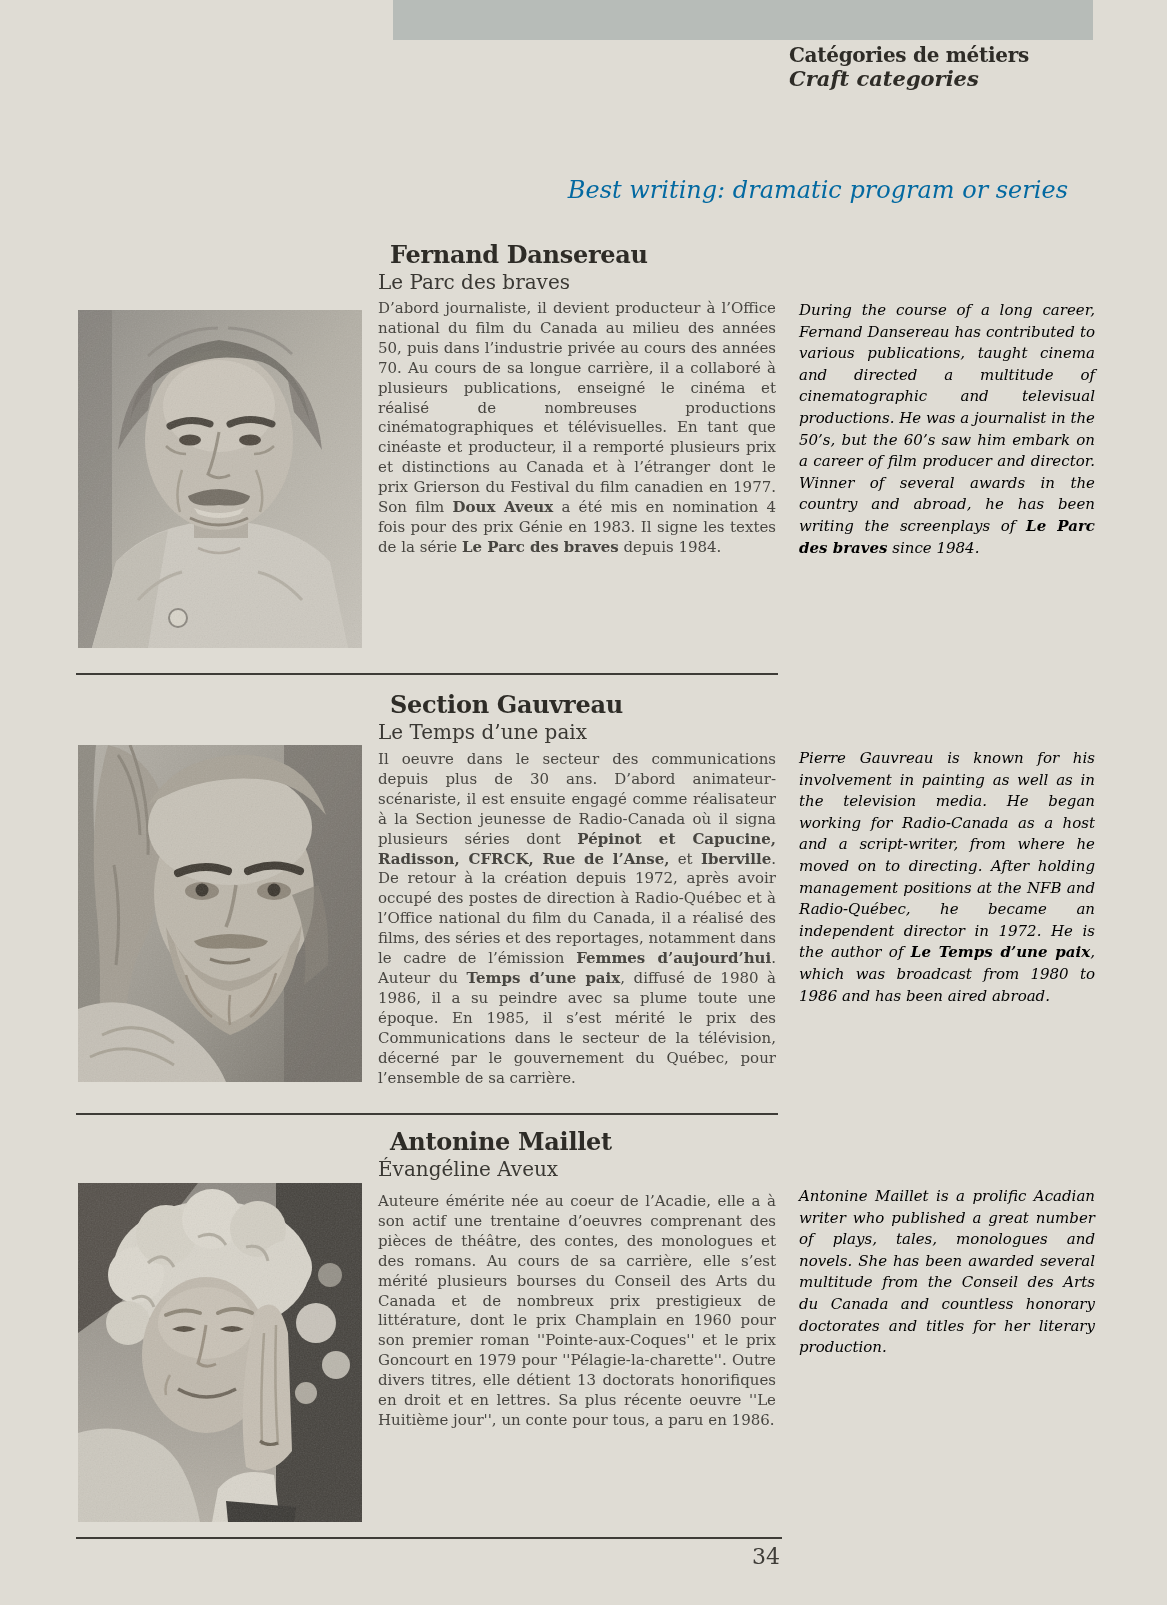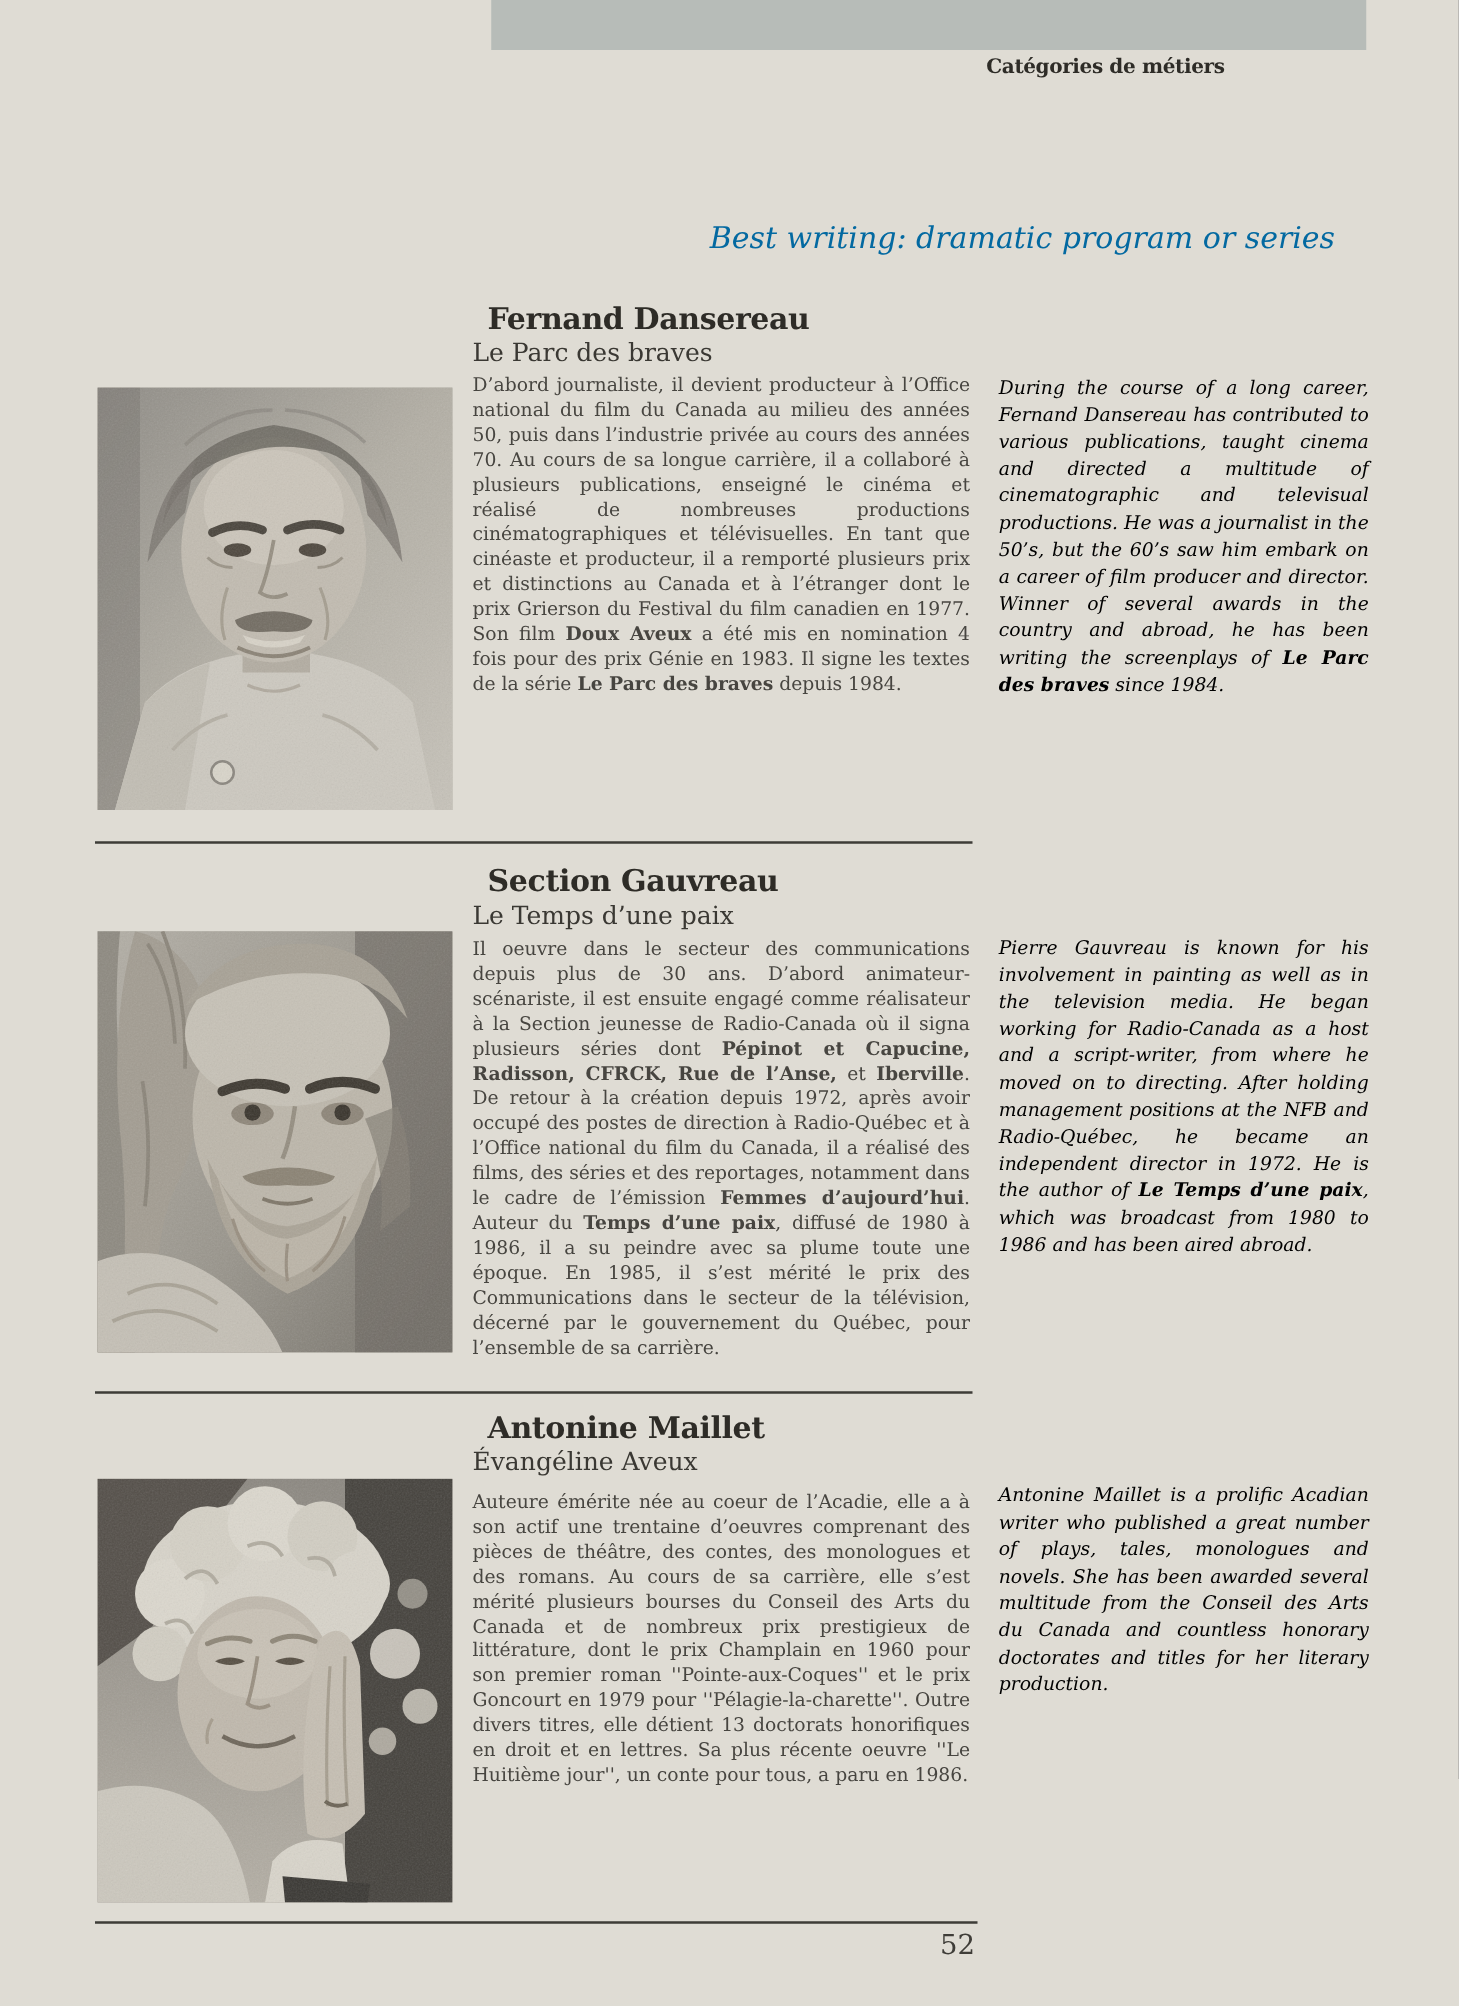--- a/index.html
+++ b/index.html
@@ -8,21 +8,21 @@
   html,body{margin:0;padding:0;background:#888;}
   .page{
     position:relative; width:1167px; height:1605px; margin:0 auto;
     background:var(--c-paper);
     font-family:"DejaVu Serif","Liberation Serif",serif;
     color:var(--c-body);
     overflow:hidden;
   }
   .topbar{position:absolute;left:393px;top:0;width:700px;height:40px;background:var(--c-bar);}
   .hdr{position:absolute;left:789px;top:44px;width:330px;line-height:1.15;}
-  .hdr .fr{font-size:16px;font-weight:bold;color:var(--c-ink);letter-spacing:-0.3px;}
+  .hdr .fr{font-size:20px;font-weight:bold;color:var(--c-ink);letter-spacing:-0.3px;}
   .hdr .en{font-size:21px;font-weight:bold;font-style:italic;color:var(--c-ink);}
   .award-fr{position:absolute;left:300px;top:120px;width:772px;text-align:right;
     font-size:28px;color:#35332e;letter-spacing:-0.2px;}
   .award-en{position:absolute;left:300px;top:176px;width:768px;text-align:right;
     font-size:24px;font-style:italic;color:#0369a1;}
   .section{position:absolute;left:0;top:0;width:1167px;}
   .divider{position:absolute;left:76px;width:702px;height:0;border-top:2px solid var(--c-rule);}
   .bio-name{position:absolute;left:378px;font-size:24px;font-weight:bold;color:var(--c-ink);letter-spacing:-0.3px;white-space:nowrap;margin-left:12px;}
   .bio-work{position:absolute;left:378px;font-size:20px;color:#3a3833;white-space:nowrap;}
   .col-fr{position:absolute;left:378px;width:398px;font-size:15px;line-height:19.9px;
@@ -38,20 +38,21 @@
 </style>
 </head>
 <body>
 
 <div class="page">
 
   <div class="topbar"></div>
 
   <div class="hdr">
     <div class="fr">Catégories de métiers</div>
+    <div class="en">Craft categories</div>
   </div>
 
   <div class="award-en">Best writing: dramatic program or series</div>
 
   <div class="section">
     <div class="bio-name" style="top:240px">Fernand Dansereau</div>
     <div class="bio-work" style="top:270px">Le Parc des braves</div>
 
     <div class="photo" style="top:310px;height:338px">
       <svg viewBox="0 0 284 338" preserveAspectRatio="none">
@@ -198,15 +199,15 @@
         <path d="M148,318 L218,324 L216,339 L150,339 Z" fill="#3a3834"></path>
         <rect width="284" height="339" filter="url(#grain3)" opacity="0.16"></rect>
       </svg>
     </div>
 
     <div class="col-fr" style="top:1192px"><span>Auteure émérite née au coeur de l’Acadie, elle a à son actif une trentaine d’oeuvres comprenant des pièces de théâtre, des contes, des monologues et des romans. Au cours de sa carrière, elle s’est mérité plusieurs bourses du Conseil des Arts du Canada et de nombreux prix prestigieux de littérature, dont le prix Champlain en 1960 pour son premier roman ''Pointe-aux-Coques'' et le prix Goncourt en 1979 pour ''Pélagie-la-charette''. Outre divers titres, elle détient 13 doctorats honorifiques en droit et en lettres. Sa plus récente oeuvre ''Le Huitième jour'', un conte pour tous, a paru en 1986.</span></div>
     <div class="col-en" style="top:1186px"><span>Antonine Maillet is a prolific Acadian writer who published a great number of plays, tales, monologues and novels. She has been awarded several multitude from the Conseil des Arts du Canada and countless honorary doctorates and titles for her literary production.</span></div>
   </div>
 
   <div class="footrule"></div>
-  <div class="pagenum">52</div>
+  <div class="pagenum">34</div>
 
 </div>
 
 </body></html>

